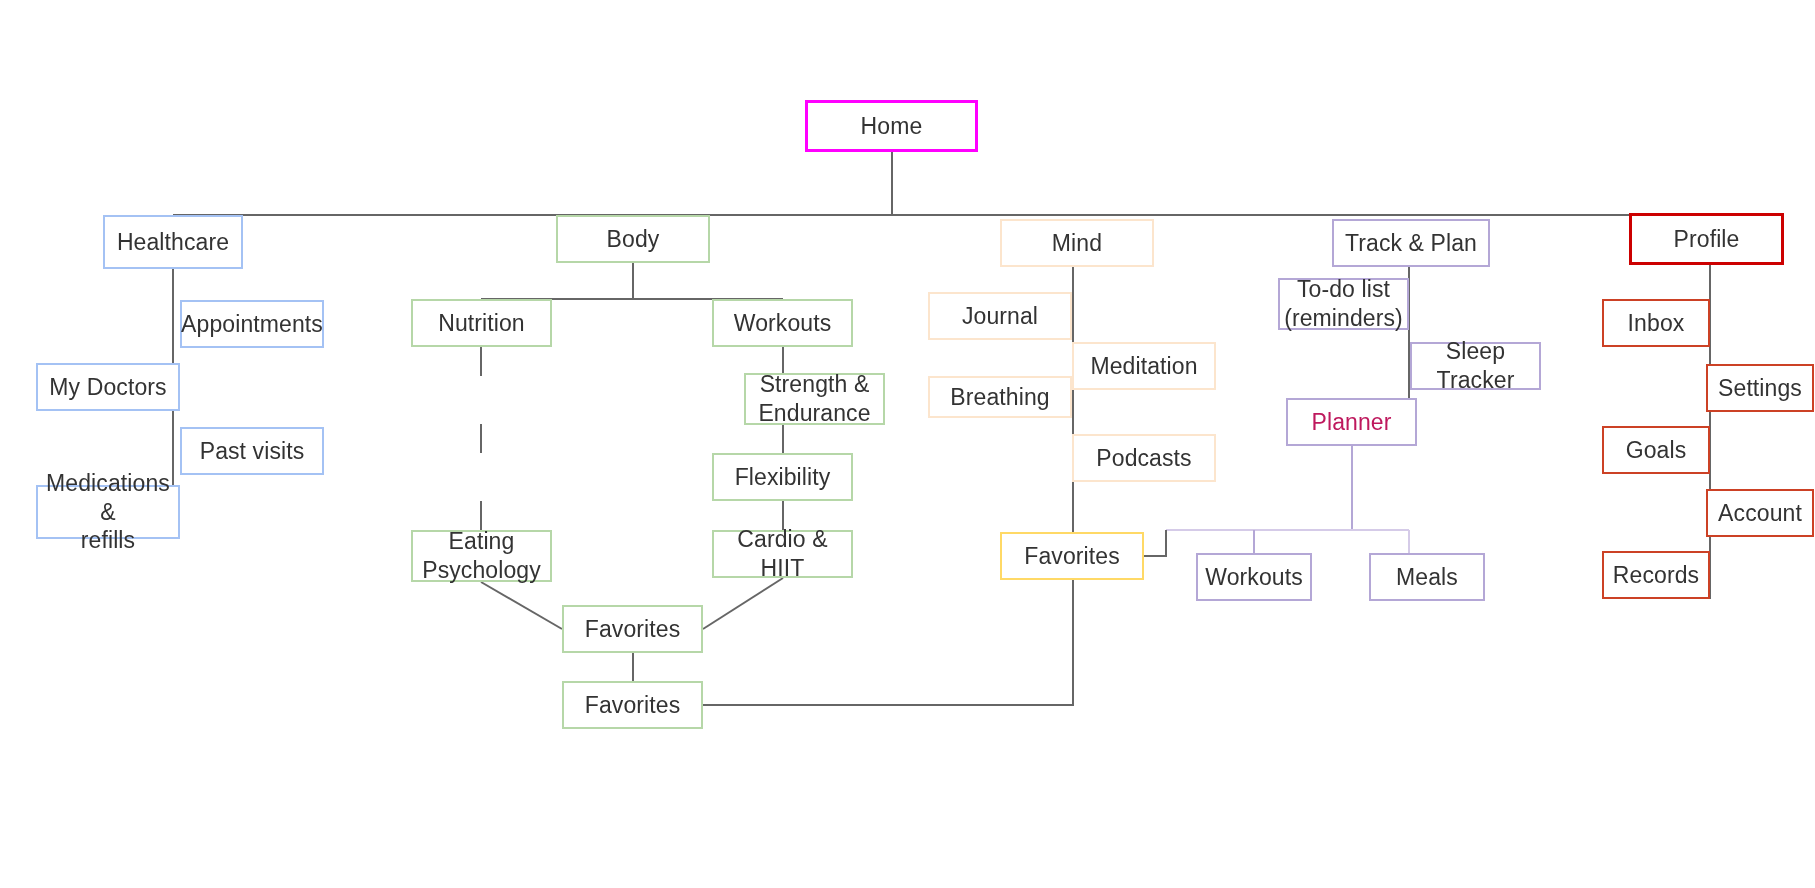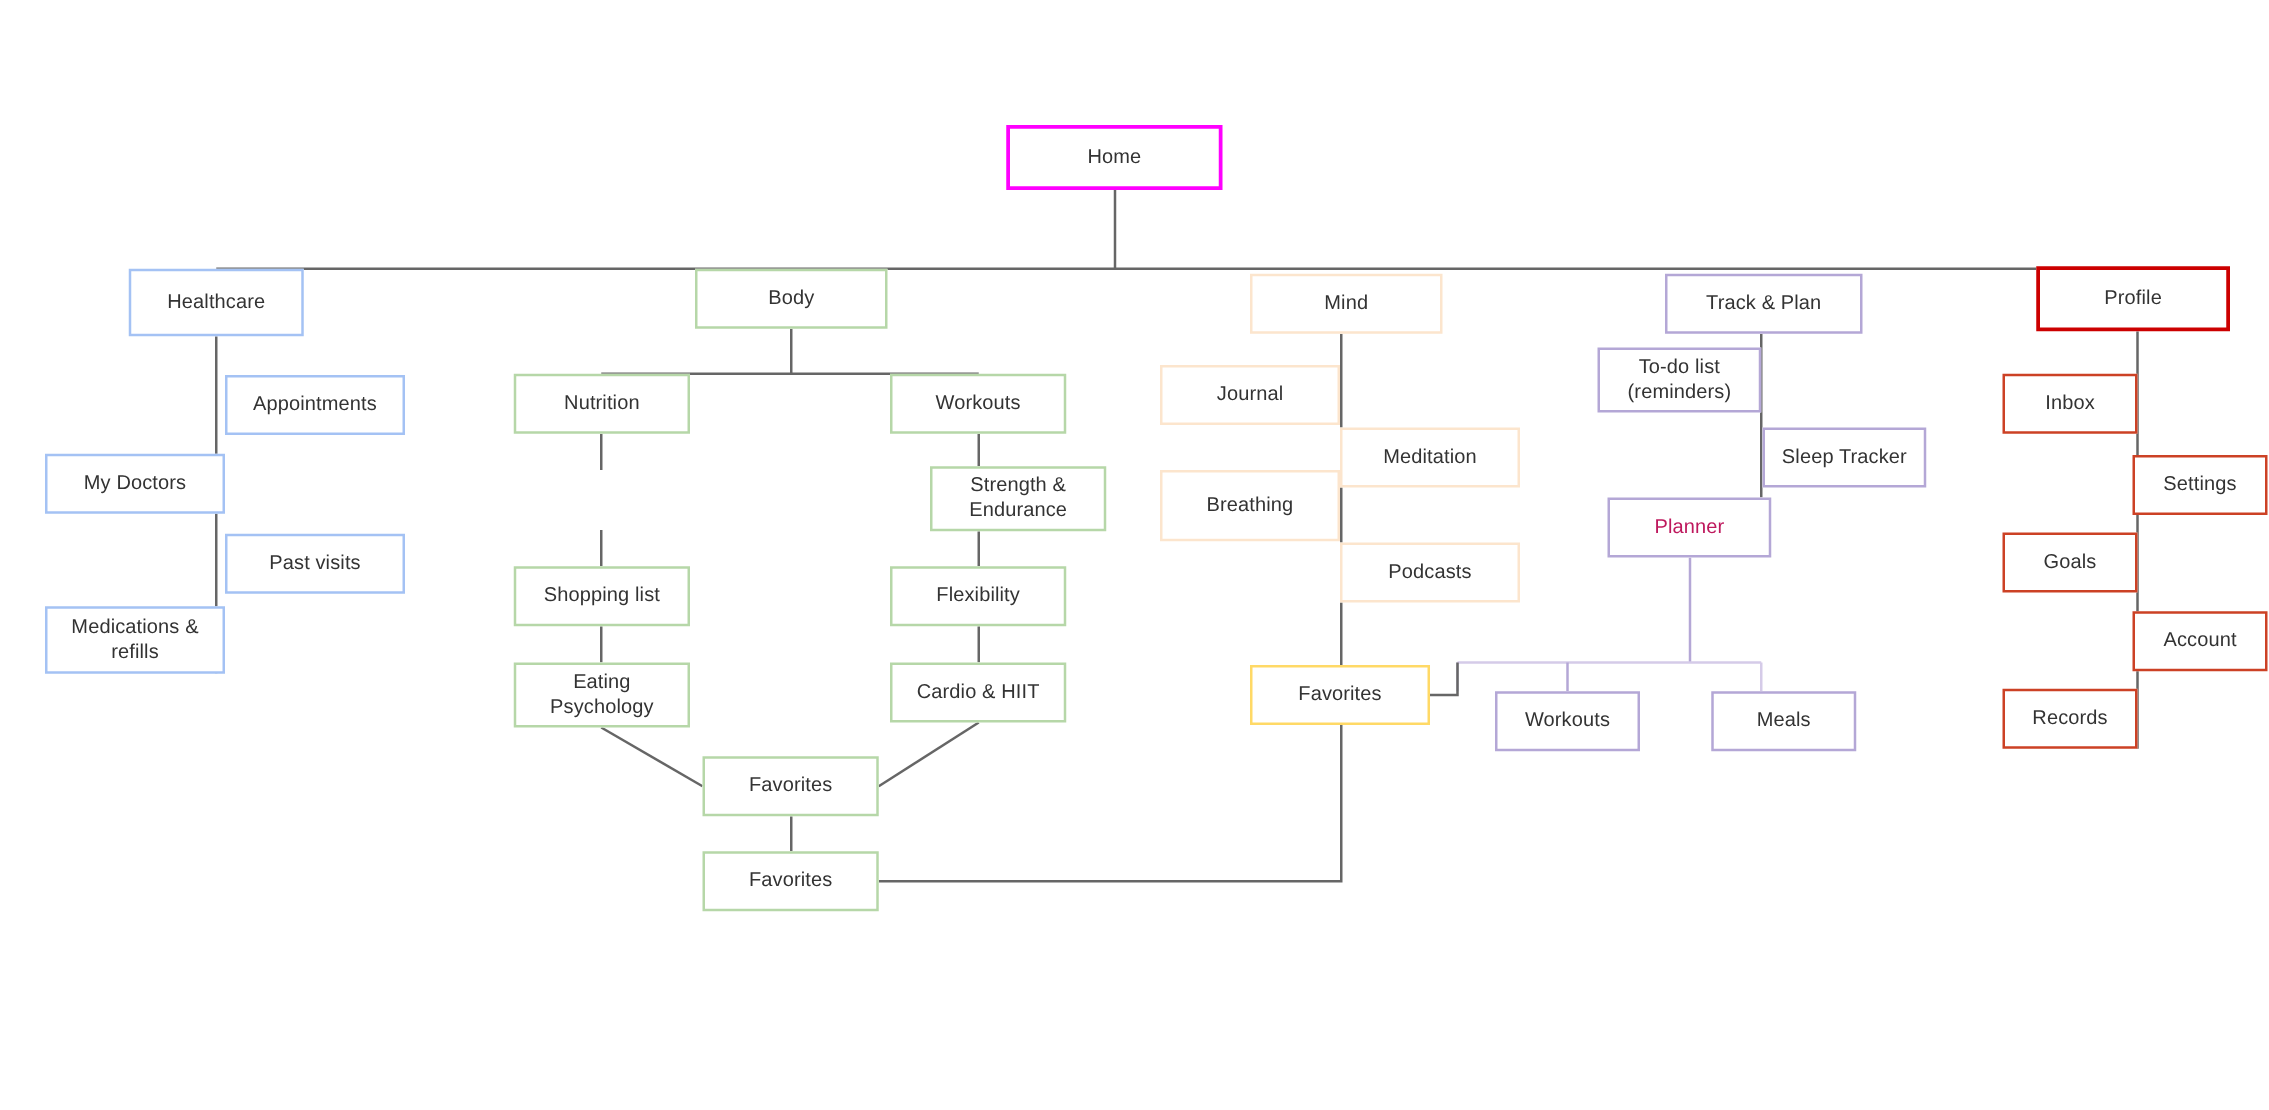--- a/index.html
+++ b/index.html
@@ -28,21 +28,21 @@
   }
   .node {
     position: absolute;
     box-sizing: border-box;
     background: #ffffff;
     display: flex;
     align-items: center;
     justify-content: center;
     text-align: center;
     color: #333333;
-    font-size: 16px;
+    font-size: 23px;
     line-height: 1.25;
     letter-spacing: 0.1px;
     padding: 2px 4px;
   }
   .node .label {
     display: block;
     white-space: pre-line;
   }
 </style>
 </head>
@@ -97,23 +97,20 @@
     <span class="label">Medications &amp;
 refills</span>
   </div>
 
   <div class="node" style="left: 556px; top: 215px; width: 154px; height: 48px; border-style: solid; border-color: rgb(182, 215, 168); border-width: 2px; color: rgb(51, 51, 51);">
     <span class="label">Body</span>
   </div>
   <div class="node" style="left: 411px; top: 299px; width: 141px; height: 48px; border-style: solid; border-color: rgb(182, 215, 168); border-width: 2px; color: rgb(51, 51, 51);">
     <span class="label">Nutrition</span>
   </div>
-  <div class="node" style="left: 411px; top: 453px; width: 141px; height: 48px; border-style: solid; border-color: rgb(182, 215, 168); border-width: 2px; color: rgb(51, 51, 51);">
-    <span class="label">Shopping list</span>
-  </div>
   <div class="node" style="left: 411px; top: 530px; width: 141px; height: 52px; border-style: solid; border-color: rgb(182, 215, 168); border-width: 2px; color: rgb(51, 51, 51);">
     <span class="label">Eating
 Psychology</span>
   </div>
   <div class="node" style="left: 712px; top: 299px; width: 141px; height: 48px; border-style: solid; border-color: rgb(182, 215, 168); border-width: 2px; color: rgb(51, 51, 51);">
     <span class="label">Workouts</span>
   </div>
   <div class="node" style="left: 744px; top: 373px; width: 141px; height: 52px; border-style: solid; border-color: rgb(182, 215, 168); border-width: 2px; color: rgb(51, 51, 51);">
     <span class="label">Strength &amp;
 Endurance</span>
@@ -133,21 +130,21 @@
 
   <div class="node" style="left: 1000px; top: 219px; width: 154px; height: 48px; border-style: solid; border-color: rgb(252, 229, 205); border-width: 2px; color: rgb(51, 51, 51);">
     <span class="label">Mind</span>
   </div>
   <div class="node" style="left: 928px; top: 292px; width: 144px; height: 48px; border-style: solid; border-color: rgb(252, 229, 205); border-width: 2px; color: rgb(51, 51, 51);">
     <span class="label">Journal</span>
   </div>
   <div class="node" style="left: 1072px; top: 342px; width: 144px; height: 48px; border-style: solid; border-color: rgb(252, 229, 205); border-width: 2px; color: rgb(51, 51, 51);">
     <span class="label">Meditation</span>
   </div>
-  <div class="node" style="left: 928px; top: 376px; width: 144px; height: 57px; border-style: solid; border-color: rgb(252, 229, 205); border-width: 2px; color: rgb(51, 51, 51);">
+  <div class="node" style="left: 928px; top: 376px; width: 144px; height: 42px; border-style: solid; border-color: rgb(252, 229, 205); border-width: 2px; color: rgb(51, 51, 51);">
     <span class="label">Breathing</span>
   </div>
   <div class="node" style="left: 1072px; top: 434px; width: 144px; height: 48px; border-style: solid; border-color: rgb(252, 229, 205); border-width: 2px; color: rgb(51, 51, 51);">
     <span class="label">Podcasts</span>
   </div>
   <div class="node" style="left: 1000px; top: 532px; width: 144px; height: 48px; border-style: solid; border-color: rgb(255, 217, 102); border-width: 2px; color: rgb(51, 51, 51);">
     <span class="label">Favorites</span>
   </div>
 
   <div class="node" style="left: 1332px; top: 219px; width: 158px; height: 48px; border-style: solid; border-color: rgb(180, 167, 214); border-width: 2px; color: rgb(51, 51, 51);">

